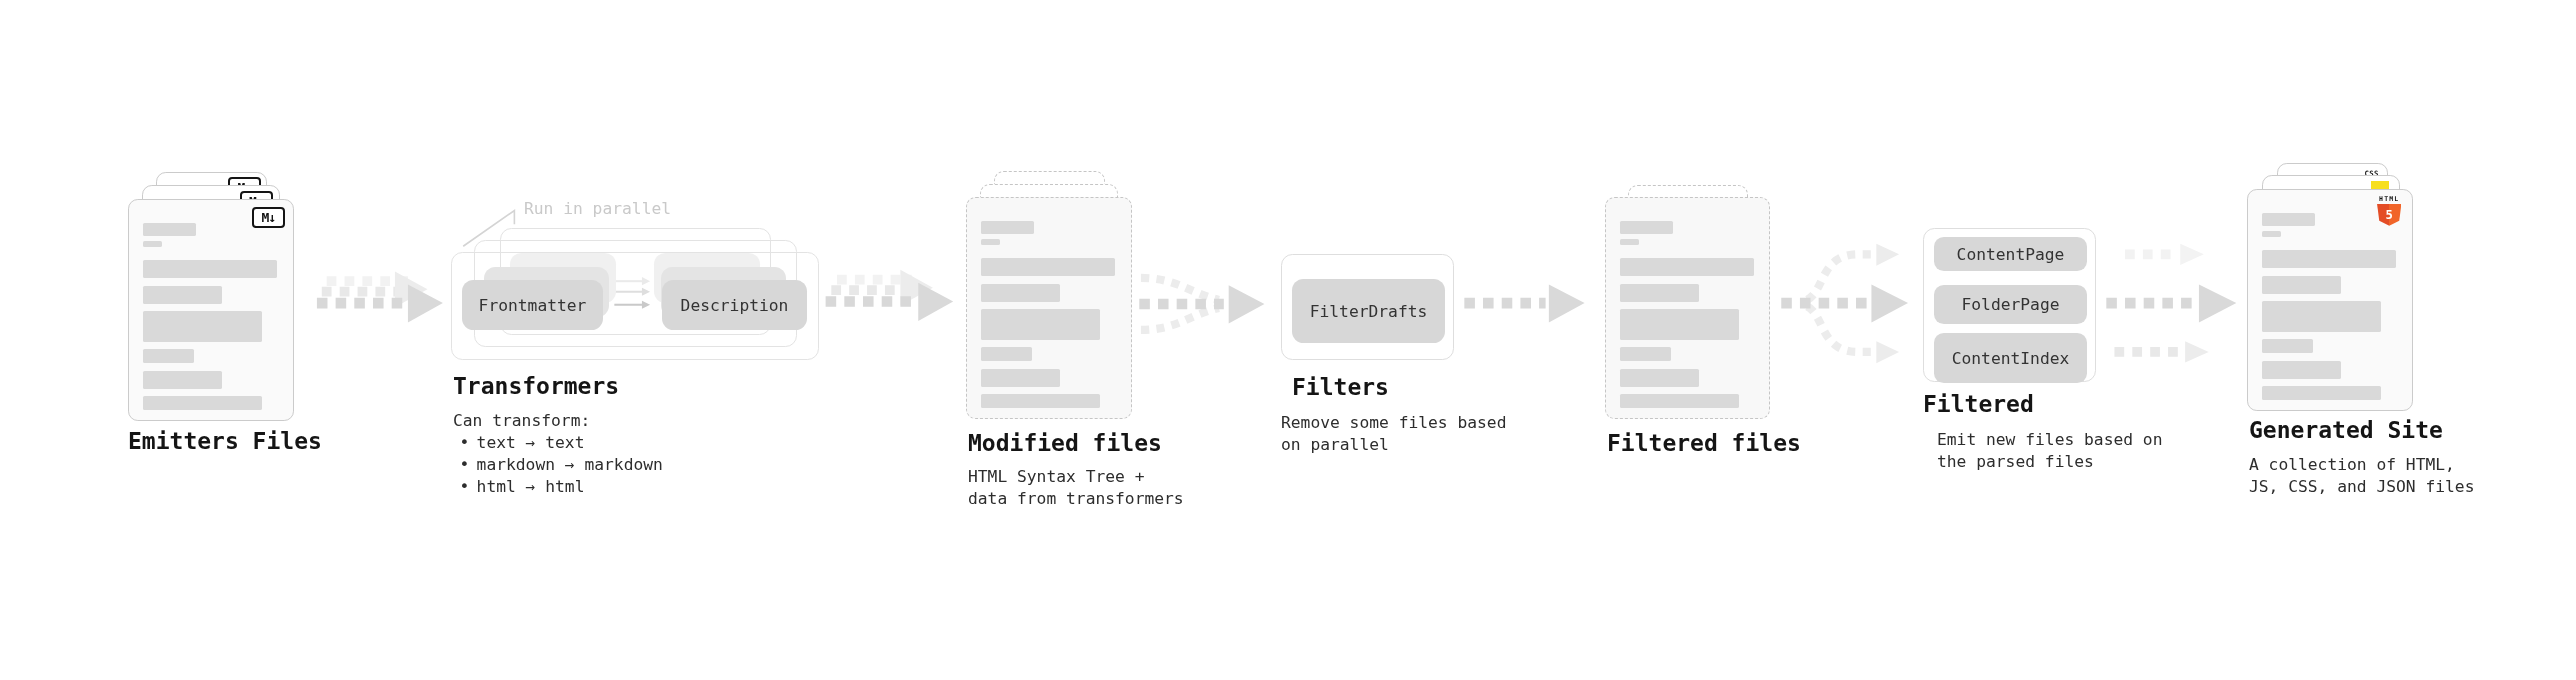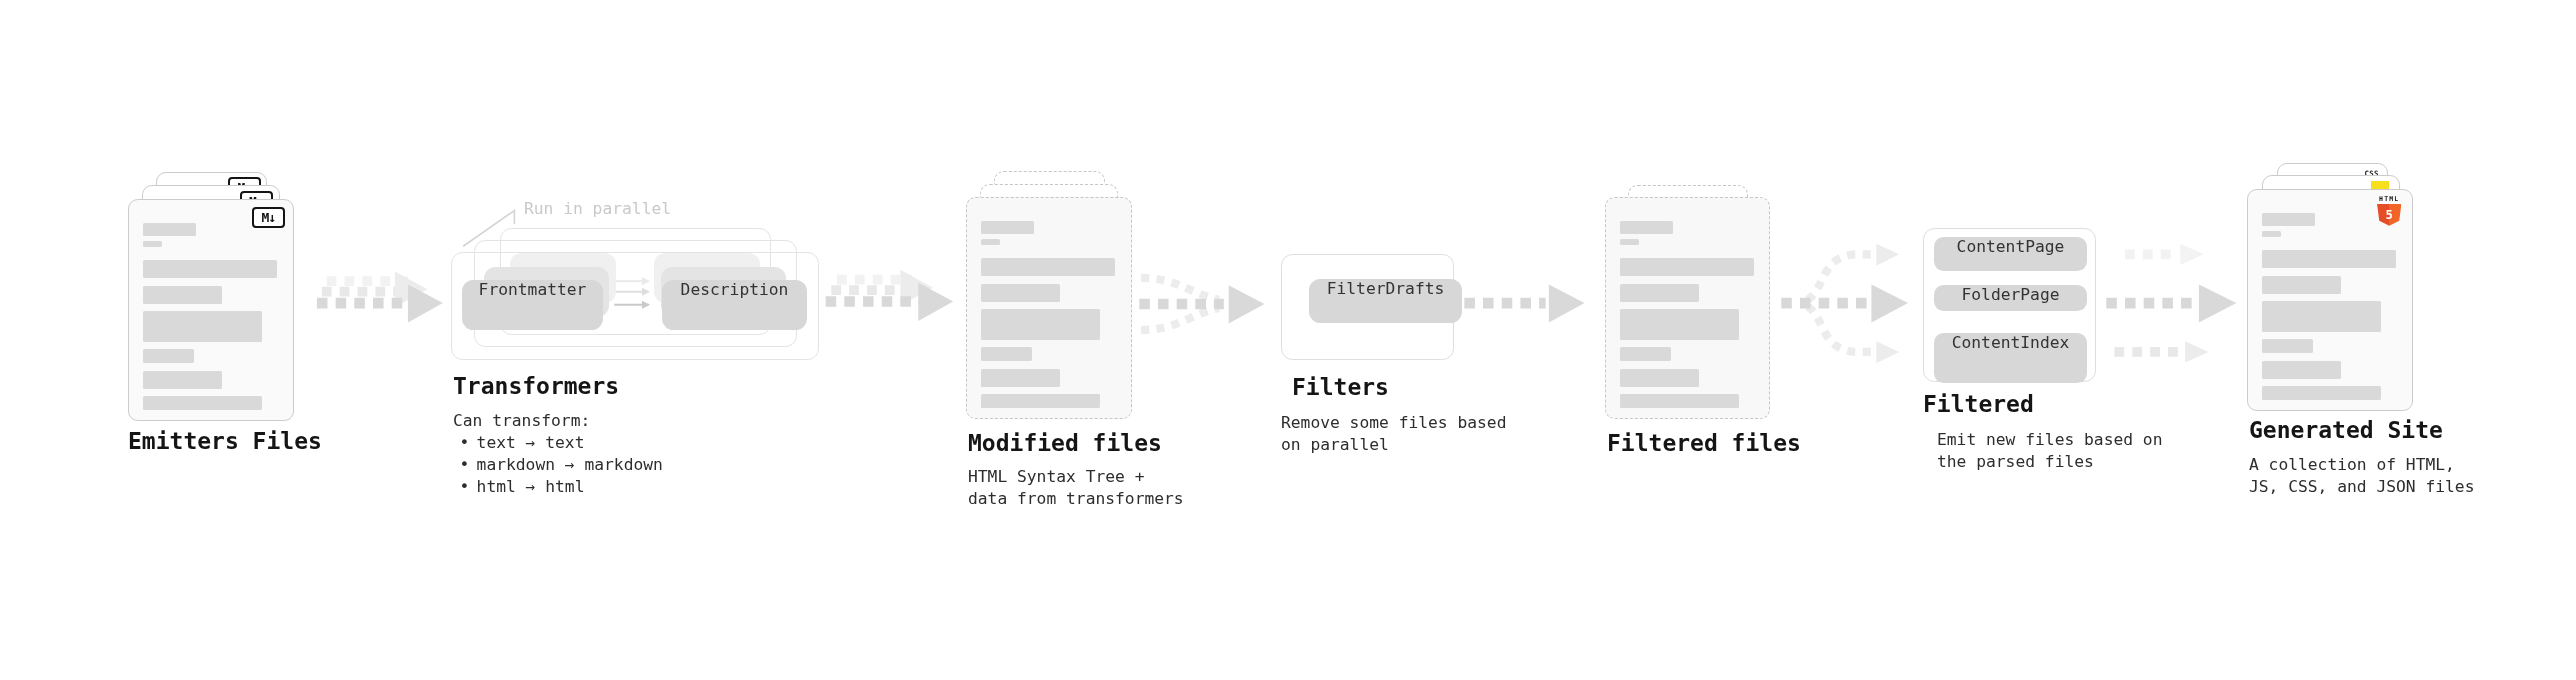--- a/index.html
+++ b/index.html
@@ -38,21 +38,21 @@
   .html5{position:absolute;width:32.5px;text-align:center;}
   .html5 .t{font-weight:700;font-size:6.5px;letter-spacing:1.2px;color:#141414;line-height:1;}
   .html5 .shield{margin:1.6px auto 0;width:24.4px;height:22px;
                  background:linear-gradient(90deg,#e44d26 0 50%,#f16529 50% 100%);
                  clip-path:polygon(0 0,100% 0,91% 77%,50% 100%,9% 77%);
                  display:flex;align-items:center;justify-content:center;}
   .html5 .five{color:#fff;font-weight:700;font-size:12.2px;line-height:1;}
 
   
   .tcontainer{position:absolute;border:1.2px solid #e3e3e3;border-radius:11.4px;background:transparent;box-sizing:border-box;}
-  .pill{position:absolute;border-radius:11.4px;background:#d7d7d7;display:flex;justify-content:center;
+  .pill{position:absolute;border-radius:11.4px;background:#d7d7d7;display:flex;align-items:center;justify-content:center;
         font-size:16.3px;color:#333;box-sizing:border-box;}
   .pill.ghost1{background:#e4e4e4;}
   .pill.ghost2{background:#f0f0f0;}
   .panel{position:absolute;border:1.2px solid #dedede;border-radius:11.4px;background:#ffffff;box-sizing:border-box;}
 
   
   .heading{position:absolute;font-weight:700;font-size:23px;line-height:1;color:#151515;white-space:nowrap;}
   .body-text{position:absolute;font-size:16.3px;line-height:22px;color:#2d2d2d;white-space:nowrap;}
   .annot{position:absolute;font-size:16.3px;line-height:1;color:#c9c9c9;white-space:nowrap;}
   ul.bullets{list-style:none;margin:0;padding:0;}
@@ -218,21 +218,21 @@
     <div class="heading" style="left:968px;top:432px;">Modified files</div>
     <div class="body-text" style="left:968px;top:466px;">
       <div>HTML Syntax Tree +</div>
       <div>data from transformers</div>
     </div>
   </div>
 
   
   <div style="display:contents">
     <div class="panel" style="left:1281px;top:254px;width:173px;height:106px;"></div>
-    <div class="pill" style="left:1292px;top:279px;width:153px;height:44px;margin-left:17px;">
+    <div class="pill" style="left:1292px;top:279px;width:153px;height:64px;">
       <span>FilterDrafts</span>
     </div>
     <div class="heading" style="left:1281px;top:376px;margin-left:11px;">Filters</div>
     <div class="body-text" style="left:1281px;top:412px;">
       <div>Remove some files based</div>
       <div>on parallel</div>
     </div>
   </div>
 
   
@@ -252,21 +252,21 @@
     </div>
     <div class="heading" style="left:1607px;top:432px;">Filtered files</div>
   </div>
 
   
   <div style="display:contents">
     <div class="panel" style="left:1923px;top:228px;width:173px;height:154px;"></div>
     <div class="pill" style="left:1934px;top:237px;width:153px;height:34px;border-radius:9.8px;">
       <span>ContentPage</span>
     </div>
-    <div class="pill" style="left:1934px;top:285px;width:153px;height:26px;border-radius:9.8px;">
+    <div class="pill" style="left:1934px;top:285px;width:153px;height:39px;border-radius:9.8px;">
       <span>FolderPage</span>
     </div>
     <div class="pill" style="left:1934px;top:333px;width:153px;height:50px;border-radius:9.8px;">
       <span>ContentIndex</span>
     </div>
     <div class="heading" style="left:1923px;top:393px;">Filtered</div>
     <div class="body-text" style="left:1923px;top:429px;margin-left:14px;">
       <div>Emit new files based on</div>
       <div>the parsed files</div>
     </div>

